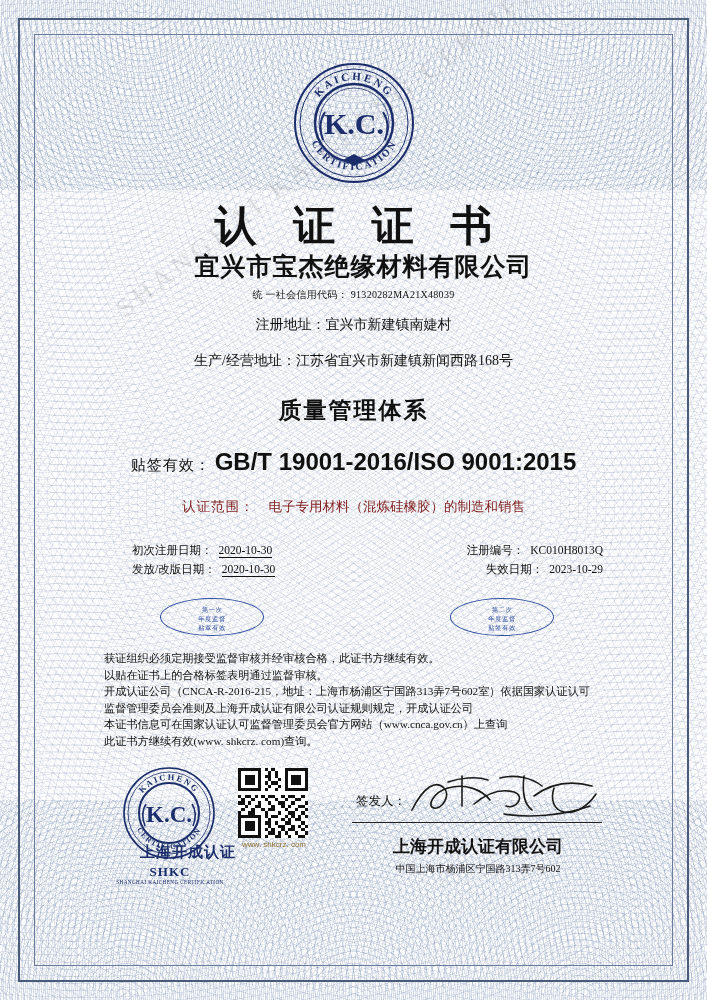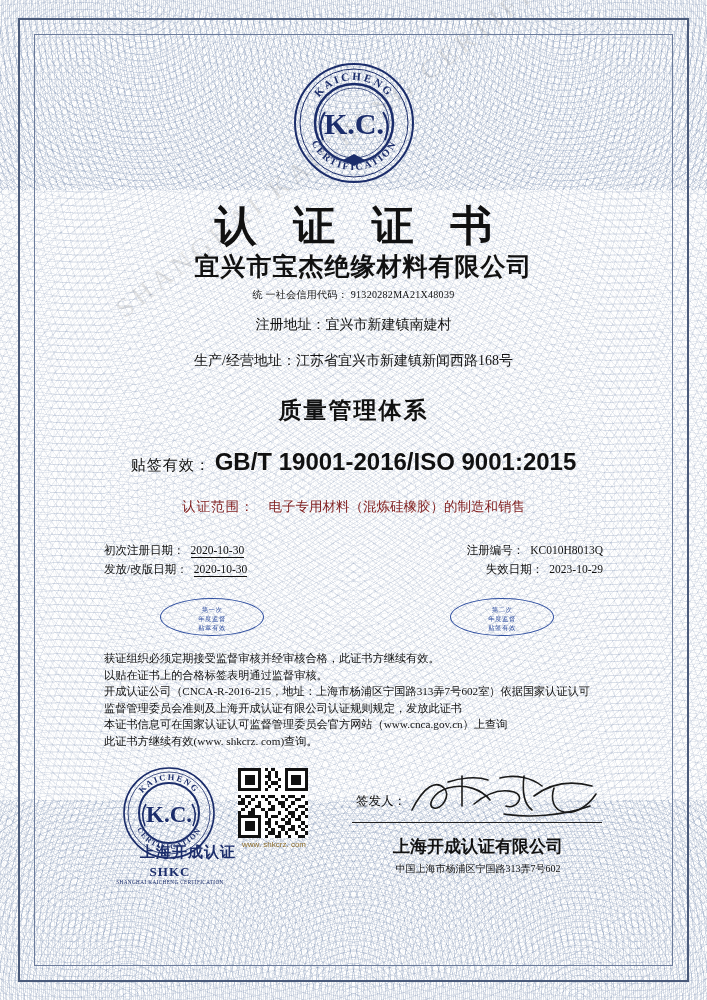--- a/index.html
+++ b/index.html
@@ -196,20 +196,21 @@
     right: 104px;
     top: 543px;
     font-size: 11.5px;
     color: #111;
   }
   .meta-row {
     display: flex;
     justify-content: space-between;
     align-items: flex-end;
     margin-bottom: 4px;
+    margin-left: 28px;
   }
   .meta-left, .meta-right { white-space: nowrap; }
   .meta-val { margin-left: 6px; }
   .underline { border-bottom: 1px solid #111; padding-bottom: 1px; }
 
   
   .oval {
     position: absolute;
     width: 104px;
     height: 38px;
@@ -413,21 +414,21 @@
   <div class="oval second">
     <div>第二次</div>
     <div>年度监督</div>
     <div>贴签有效</div>
   </div>
 
   <div class="legal">
     <div>获证组织必须定期接受监督审核并经审核合格，此证书方继续有效。</div>
     <div>以贴在证书上的合格标签表明通过监督审核。</div>
     <div>开成认证公司（CNCA-R-2016-215，地址：上海市杨浦区宁国路313弄7号602室）依据国家认证认可</div>
-    <div>监督管理委员会准则及上海开成认证有限公司认证规则规定，发放此证书</div>
+    <div>监督管理委员会准则及上海开成认证有限公司认证规则规定，开成认证公司</div>
     <div>本证书信息可在国家认证认可监督管理委员会官方网站（www.cnca.gov.cn）上查询</div>
     <div>此证书方继续有效(www. shkcrz. com)查询。</div>
   </div>
 
   <div class="logo-wrap small">
     <svg viewBox="0 0 94 94" width="94" height="94" aria-hidden="true">
       <circle cx="47" cy="47" r="45" fill="none" stroke="#1b2d6b" stroke-width="1.6"></circle>
       <circle cx="47" cy="47" r="41" fill="none" stroke="#1b2d6b" stroke-width="0.8"></circle>
       <circle cx="47" cy="47" r="30" fill="none" stroke="#1b2d6b" stroke-width="2"></circle>
       <path id="arcTop2" d="M 14,47 A 33,33 0 0 1 80,47" fill="none"></path>

